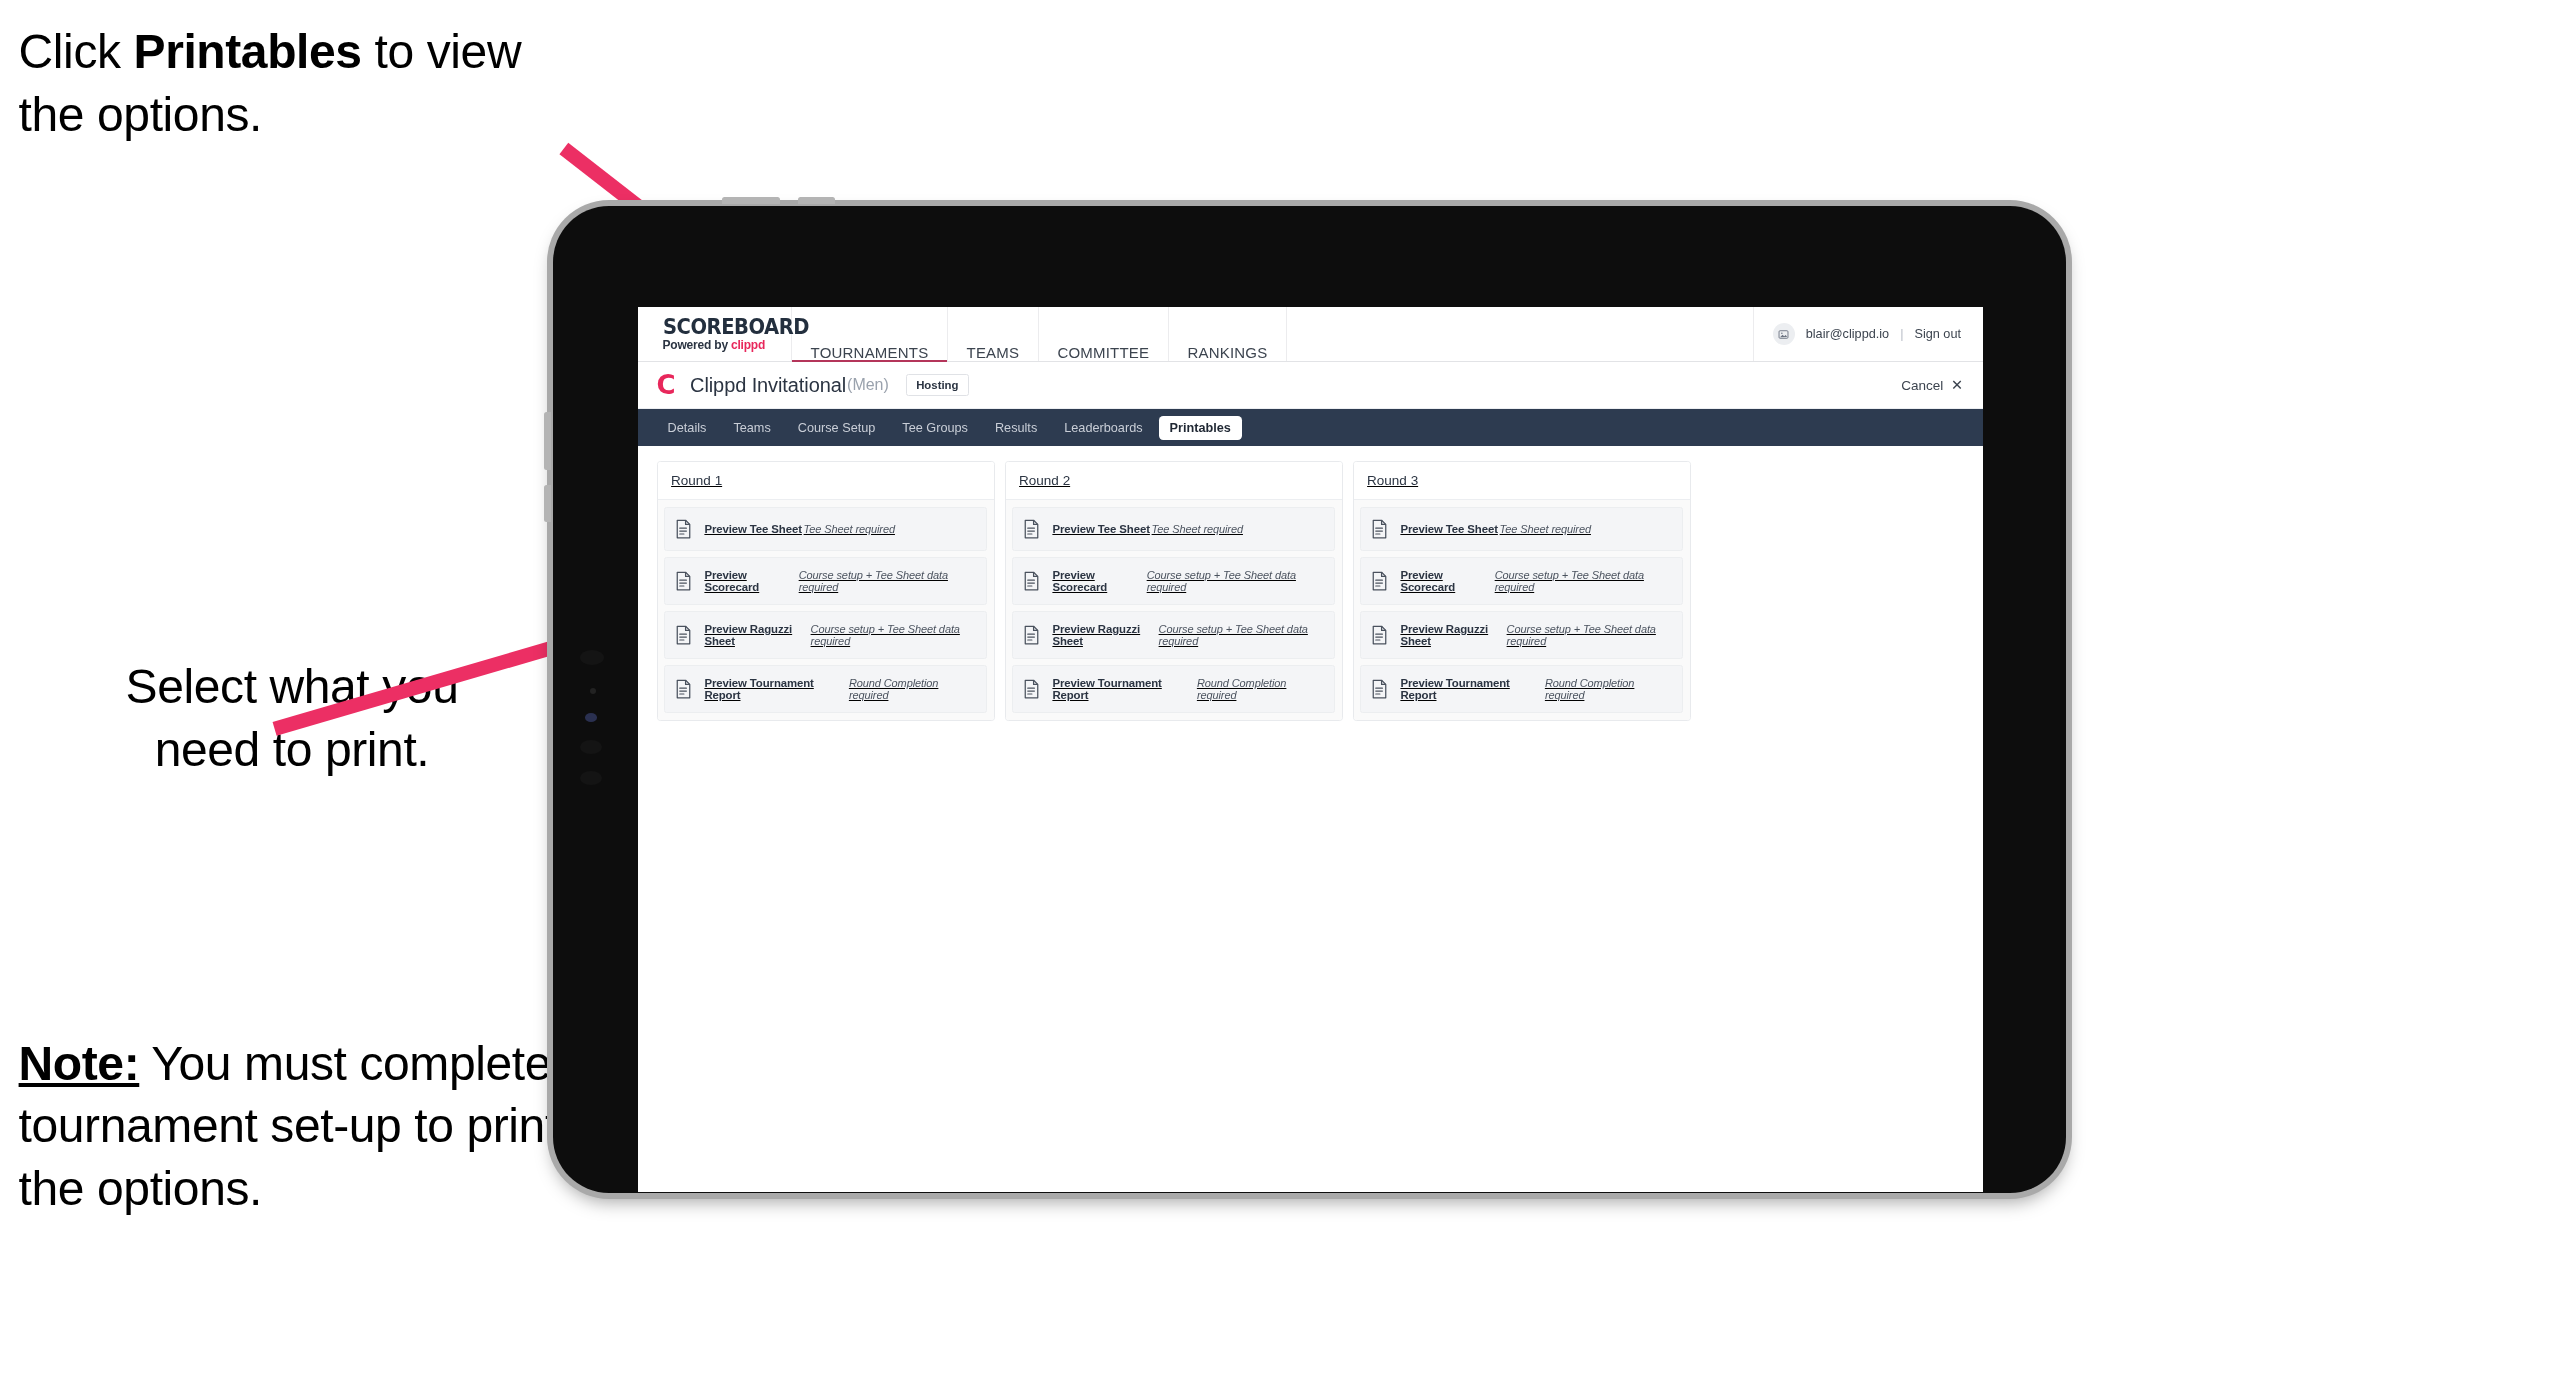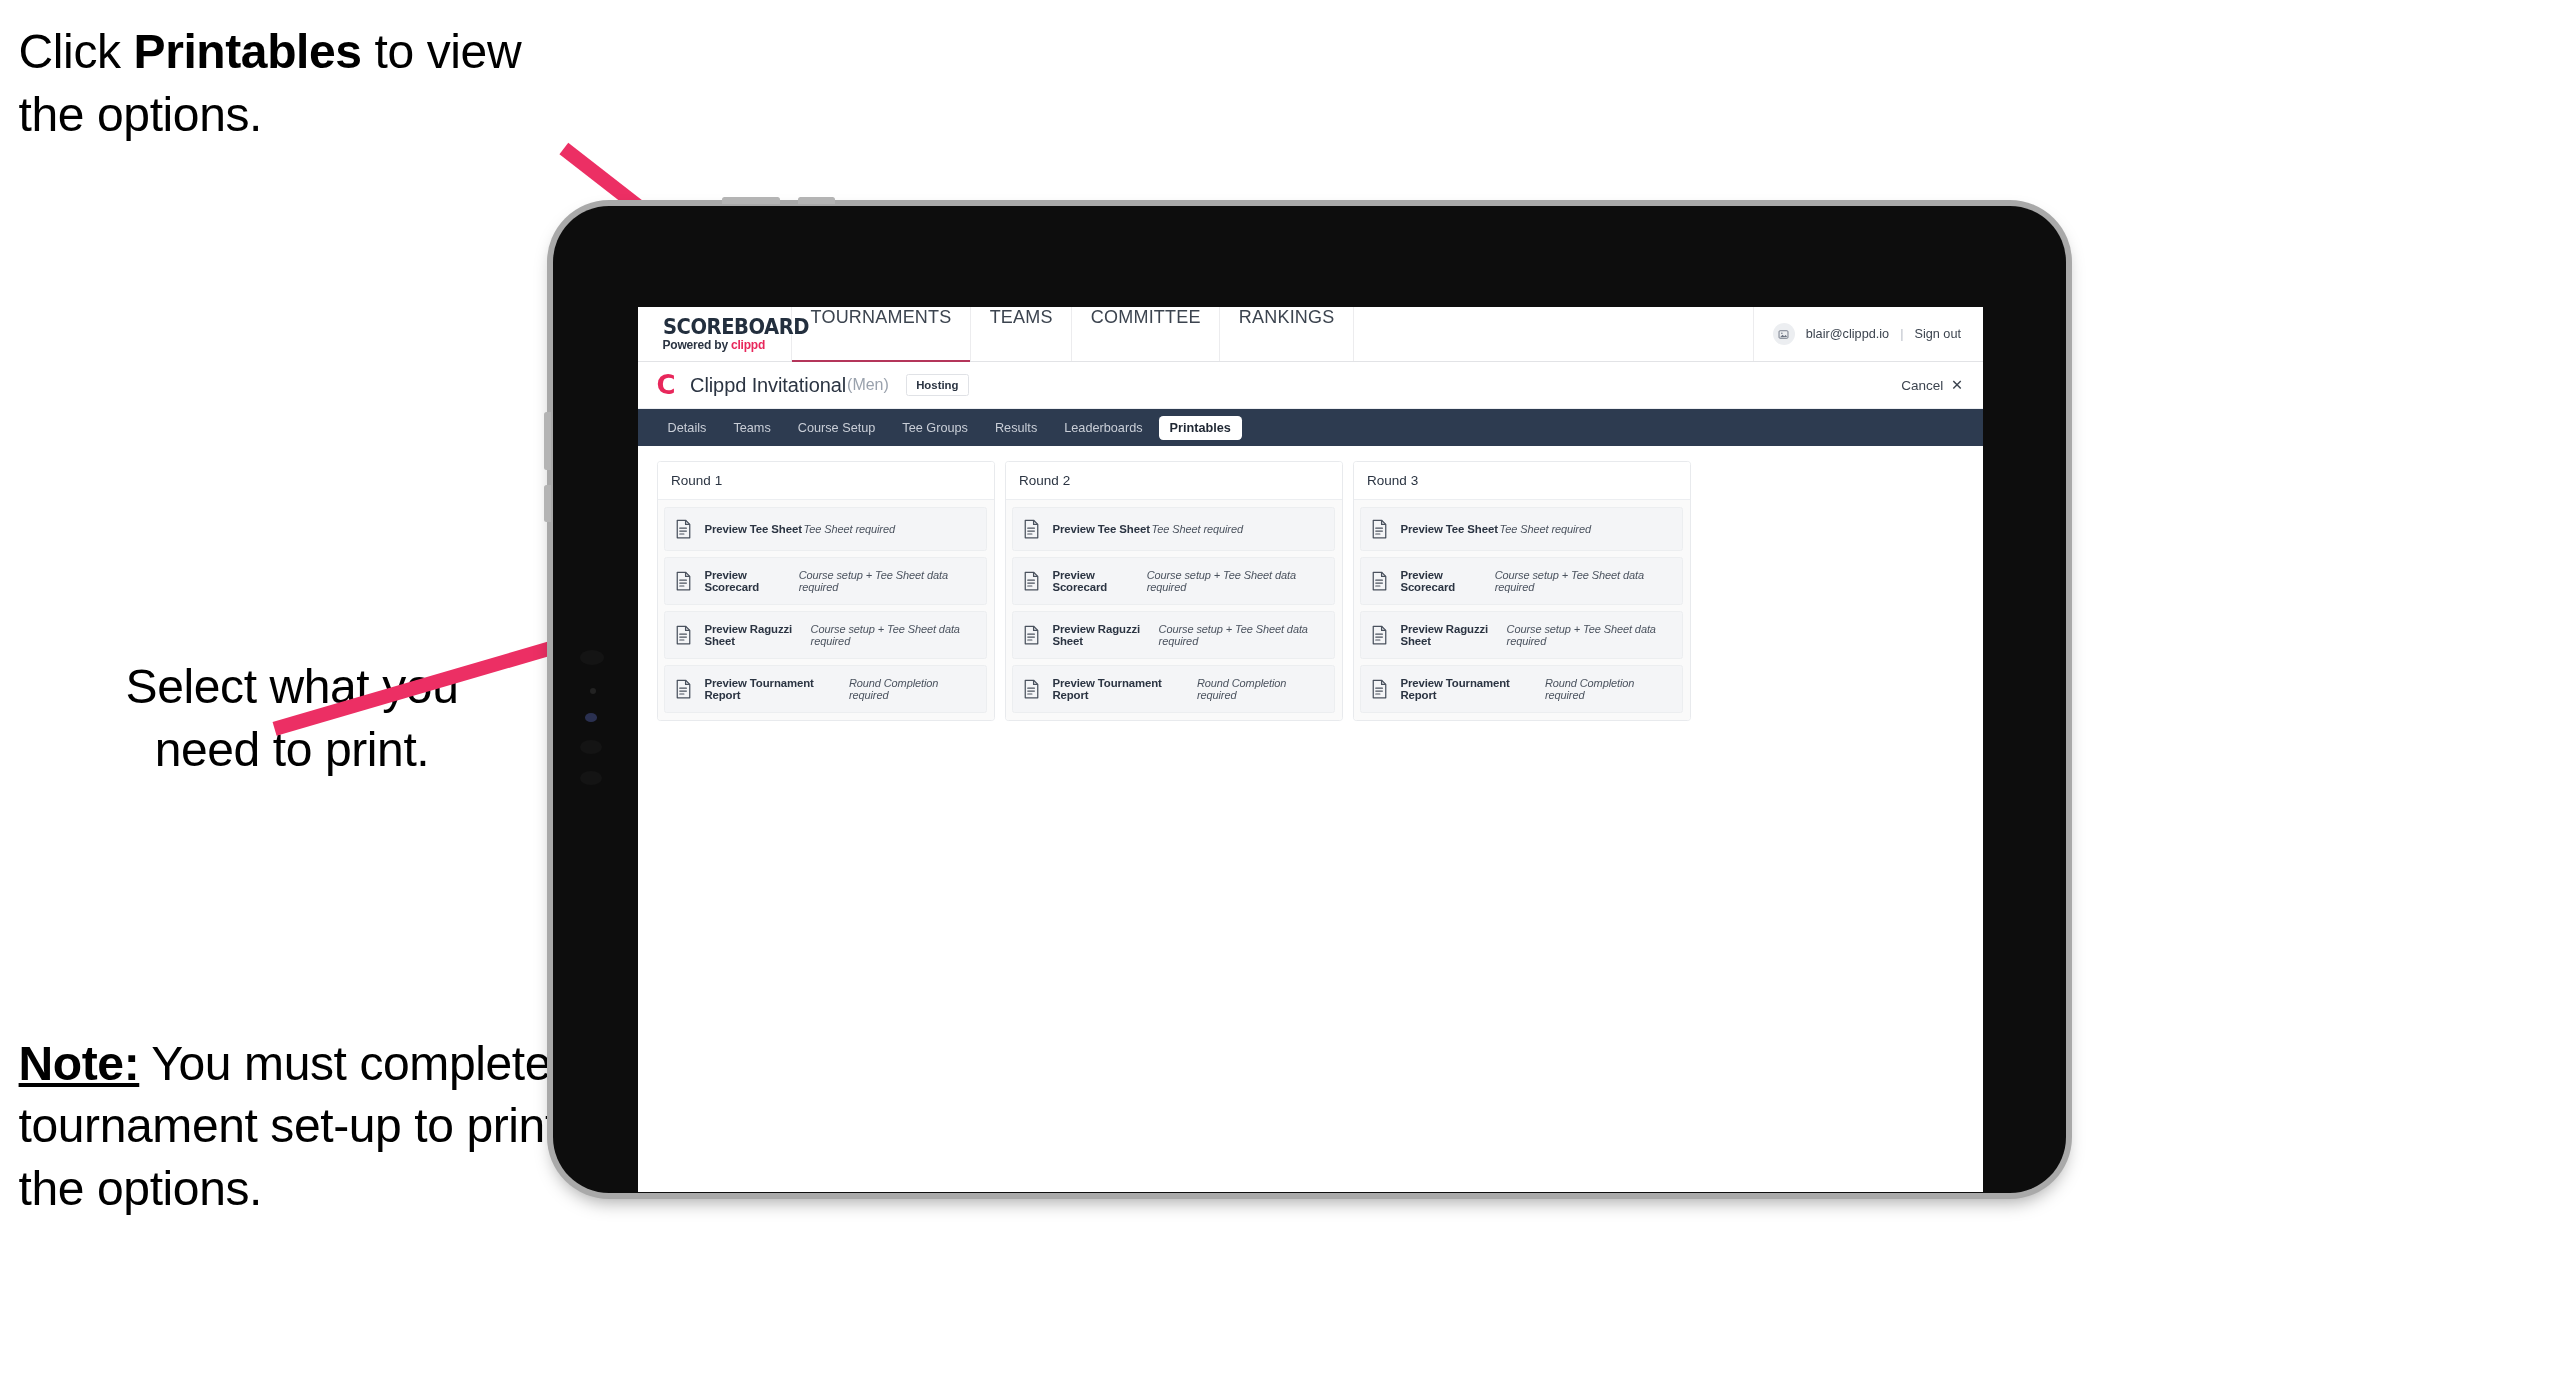--- a/index.html
+++ b/index.html
@@ -112,23 +112,23 @@
   #brand-sub {
     margin-top: 0;
     font-size: 12px;
     font-weight: 700;
     color: #2b3442;
     letter-spacing: -0.2px;
   }
   #brand-sub .accent { color: #e8275b; }
 
   .topnav-item {
-    display: flex; align-items: flex-start;
+    display: flex; align-items: flex-end;
     padding: 0 18.6px;
-    font-size: 18px;
+    font-size: 15px;
     color: #3c444f;
     letter-spacing: 0.2px;
     border-right: 0.8px solid #ececee;
     position: relative;
     cursor: pointer;
     white-space: nowrap;
   }
   .topnav-item.active::after {
     content: "";
     position: absolute;
@@ -209,20 +209,21 @@
     font-weight: 700;
   }
 
   
   #content {
     background: #ffffff;
     padding: 15px 18.6px;
     display: flex;
     gap: 10px;
     align-items: flex-start;
+    text-decoration: underline;
   }
   .round-col {
     width: 338px;
     border: 0.8px solid #e8eaed;
     border-radius: 3.4px;
     background: #fff;
     overflow: hidden;
   }
   .round-header {
     padding: 11px 13.5px;

